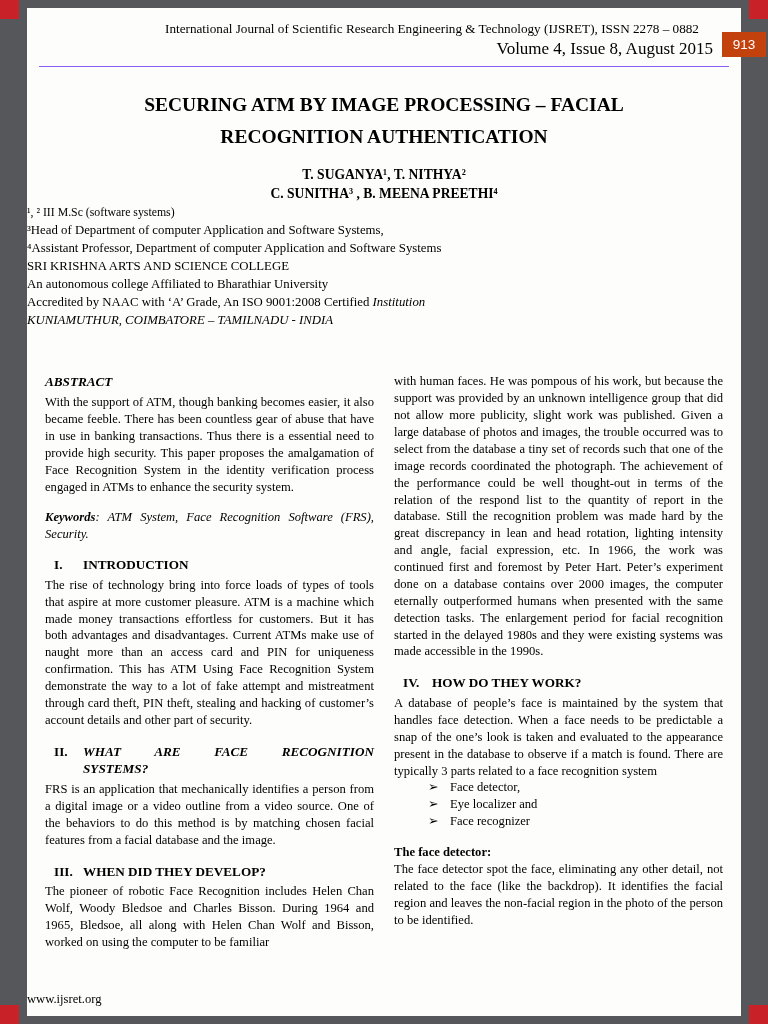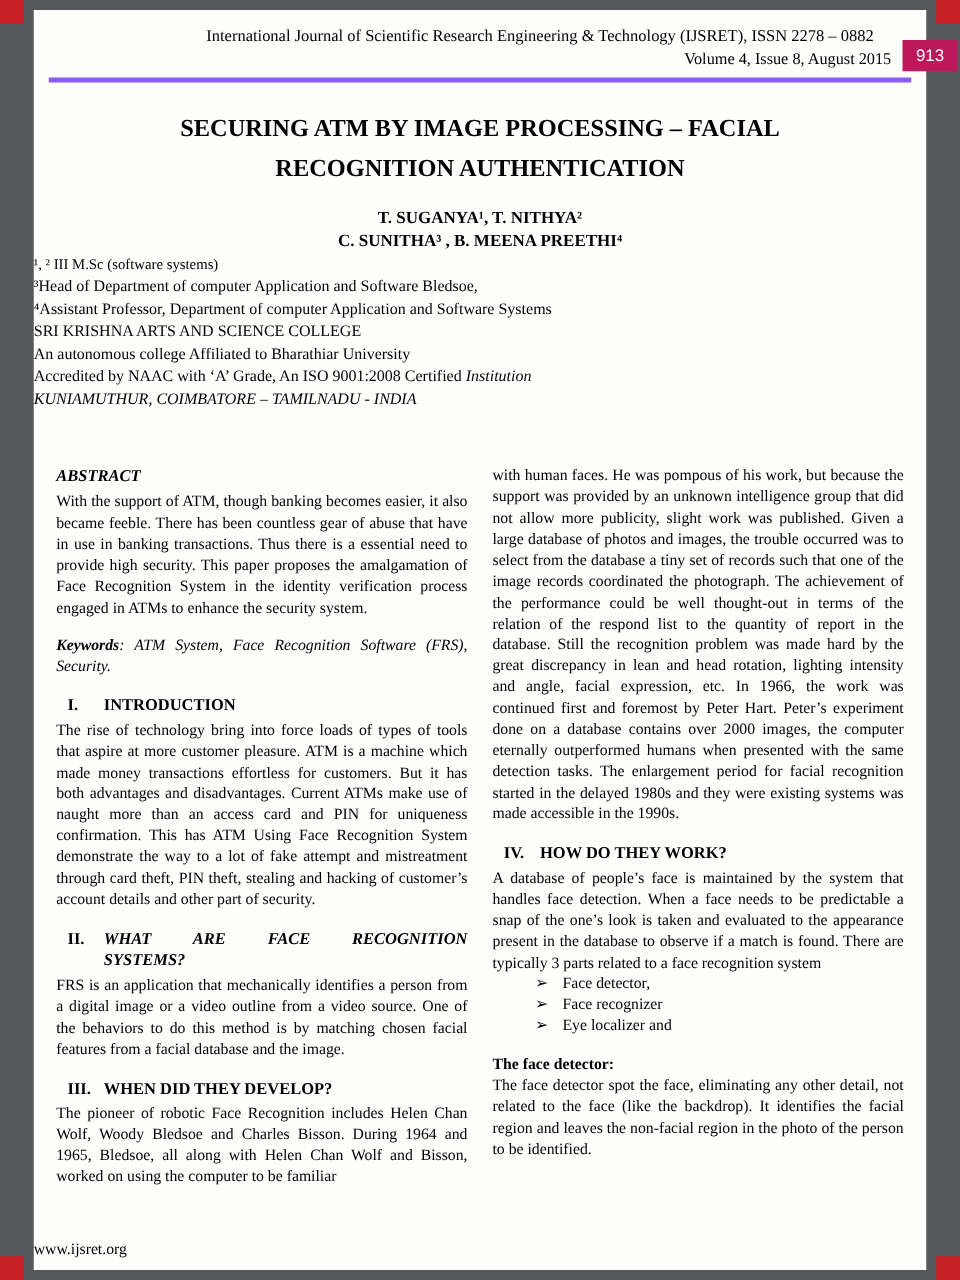--- a/index.html
+++ b/index.html
@@ -13,27 +13,27 @@
   }
   .corner { position:absolute; width:19px; height:19px; background:#c92128; z-index:5; }
   .tl{top:0;left:0} .tr{top:0;right:0} .bl{bottom:0;left:0} .br{bottom:0;right:0}
 
   .page {
     position:absolute; left:27px; top:8px; width:714px; height:1008px;
     background:#fdfdfc; overflow:visible;
   }
   .badge {
     position:absolute; top:24px; right:-25px; width:44px; height:25px;
-    background:#be185d; color:#fff; text-align:center; line-height:25px;
+    background:#c2410c; color:#fff; text-align:center; line-height:25px;
     font-family:"Liberation Sans", sans-serif; font-size:13.5px; z-index:6;
   }
 
-  .header-wrap { margin:0 12px; padding:13px 0 7px; border-bottom:4px solid #8b5cf6; }
+  .header-wrap { margin:0 12px; padding:13px 0 7px; border-bottom:1px solid #8b5cf6; }
   .h1 { text-align:center; padding-left:96px; font-size:13.2px; }
-  .h2 { text-align:right; padding-right:16px; font-size:13px; margin-top:2px; }
+  .h2 { text-align:right; padding-right:16px; font-size:17px; margin-top:2px; }
 
   .title-block { margin-top:22px; text-align:center; font-weight:bold; font-size:19.5px; line-height:1.62; }
   .authors { margin-top:13px; text-align:center; font-weight:bold; font-size:13.6px; line-height:1.42; }
   .affil { text-align:left; font-size:12.8px; line-height:1.42; }
   .affil .small { font-size:11.8px; }
   .affil .it { font-style:italic; }
 
   .columns {
     display:flex; gap:20px; margin:44px 18px 0;
     font-size:12.6px; line-height:1.34; text-align:justify;
@@ -80,21 +80,21 @@
     <div>RECOGNITION AUTHENTICATION</div>
   </div>
 
   <div class="authors">
     <div>T. SUGANYA¹, T. NITHYA²</div>
     <div>C. SUNITHA³ , B. MEENA PREETHI⁴</div>
   </div>
 
   <div class="affil">
     <div class="small">¹, ² III  M.Sc (software systems)</div>
-    <div>³Head of Department of computer Application and Software Bledsoe,</div>
+    <div>³Head of Department of computer Application and Software Systems,</div>
     <div>⁴Assistant Professor, Department of computer Application and Software Systems</div>
     <div>SRI KRISHNA ARTS AND SCIENCE COLLEGE</div>
     <div>An autonomous college Affiliated to Bharathiar University</div>
     <div><span>Accredited by NAAC with ‘A’ Grade, An ISO 9001:2008 Certified </span><span class="it">Institution</span></div>
     <div class="it">KUNIAMUTHUR, COIMBATORE – TAMILNADU - INDIA</div>
   </div>
 
   <div class="columns">
 
     <div class="col">
@@ -128,24 +128,24 @@
       <div class="sec-head">
         <span class="num">IV.</span>
         <span class="ht">HOW DO THEY WORK?</span>
       </div>
       <div class="para tight">A database of people’s face is maintained by the system that handles face detection. When a face needs to be predictable a snap of the one’s look is taken and evaluated to the appearance present in the database to observe if a match is found. There are typically 3 parts related to a face recognition system</div>
 
       <div class="bullet-row">
         <span class="bmark">➢</span><span>Face detector,</span>
       </div>
       <div class="bullet-row">
-        <span class="bmark">➢</span><span>Face recognizer</span>
+        <span class="bmark">➢</span><span>Eye localizer and</span>
       </div>
       <div class="bullet-row">
-        <span class="bmark">➢</span><span>Eye localizer and</span>
+        <span class="bmark">➢</span><span>Face recognizer</span>
       </div>
 
       <div class="sub-head">The face detector:</div>
       <div class="para tight">The face detector spot the face, eliminating any other detail, not related to the face (like the backdrop). It identifies the facial region and leaves the non-facial region in the photo of the person to be identified.</div>
     </div>
 
   </div>
 
   <div class="footer">www.ijsret.org</div>
 </div>

